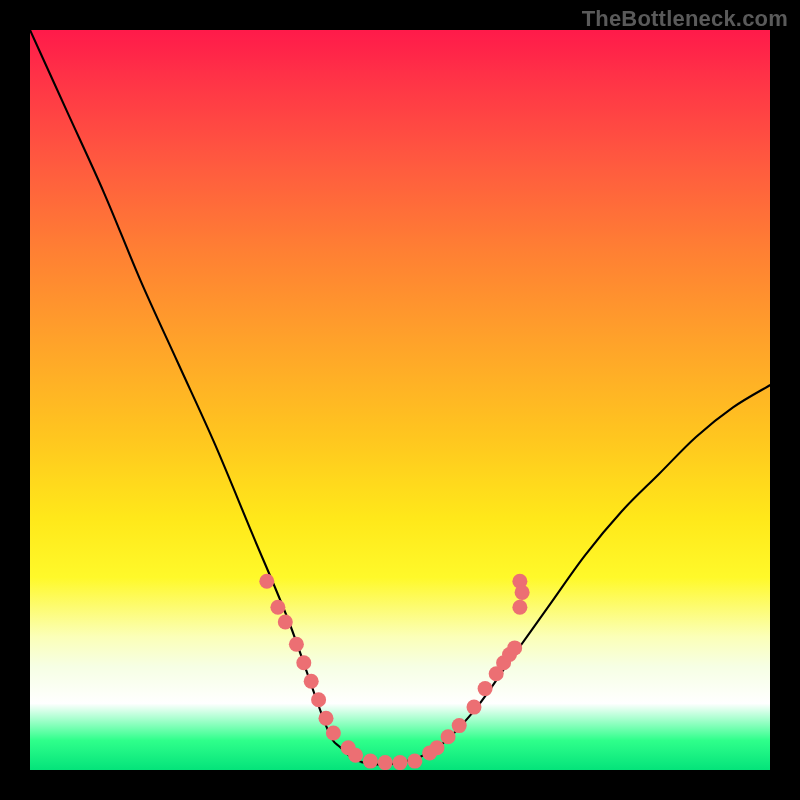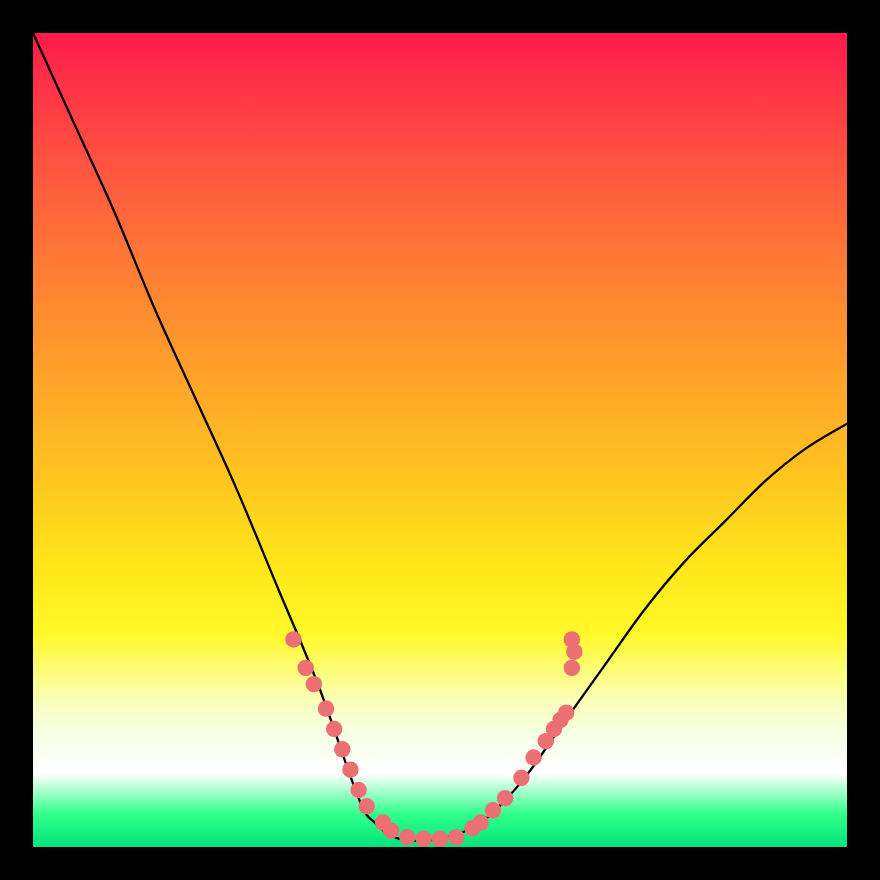--- a/index.html
+++ b/index.html
@@ -50,20 +50,21 @@
     position: absolute;
     inset: 0;
     width: 100%;
     height: 100%;
   }
 </style>
 </head>
 <body>
 
 <div class="outer">
+  <div class="watermark">TheBottleneck.com</div>
 
   <div class="plot">
     <div class="bg-gradient"></div>
 
     <svg class="curve" viewBox="0 0 740 740" preserveAspectRatio="none">
       <g>
         <path id="curve-path" d="M 0,0 C 6.166666666666667,13.566666666666663 24.666666666666664,54.26666666666665 37,81.39999999999998 C 49.333333333333336,108.5333333333333 61.666666666666664,134.43333333333328 74,162.79999999999995 C 86.33333333333333,191.16666666666663 98.66666666666667,223.2333333333333 111,251.59999999999997 C 123.33333333333333,279.96666666666664 135.66666666666666,305.8666666666666 148,332.99999999999994 C 160.33333333333334,360.13333333333327 172.66666666666666,386.0333333333333 185,414.4 C 197.33333333333334,442.76666666666665 209.66666666666666,473.59999999999997 222,503.2 C 234.33333333333334,532.8 246.66666666666666,559.9333333333333 259,592 C 271.3333333333333,624.0666666666667 287.3666666666667,674.6333333333333 296,695.6 C 304.6333333333333,716.5666666666667 304.6333333333333,711.6333333333333 310.8,717.8 C 316.9666666666667,723.9666666666666 323.1333333333333,730.1333333333333 333,732.6 C 342.8666666666667,735.0666666666667 357.66666666666663,735.0666666666667 370,732.6 C 382.33333333333337,730.1333333333333 394.66666666666674,726.4333333333333 407.00000000000006,717.8 C 419.33333333333337,709.1666666666666 431.6666666666667,695.5999999999999 444,680.8 C 456.3333333333333,666 468.6666666666667,646.2666666666667 481,629 C 493.3333333333333,611.7333333333333 505.6666666666667,594.4666666666667 518,577.2 C 530.3333333333334,559.9333333333334 542.6666666666666,541.4333333333333 555,525.4 C 567.3333333333334,509.3666666666666 579.6666666666666,494.56666666666666 592,481 C 604.3333333333334,467.43333333333334 616.6666666666666,456.3333333333333 629,444 C 641.3333333333334,431.6666666666667 653.6666666666666,418.1 666,407 C 678.3333333333334,395.9 690.6666666666666,386.03333333333336 703,377.40000000000003 C 715.3333333333334,368.7666666666667 733.8333333333334,358.9 740,355.2" fill="none" stroke="#000" stroke-width="2.1" stroke-linecap="round"></path>
       </g>
       <g id="scatter-group">
           <circle cx="236.8" cy="551.3" r="7.5" fill="#ec6f73"></circle>

